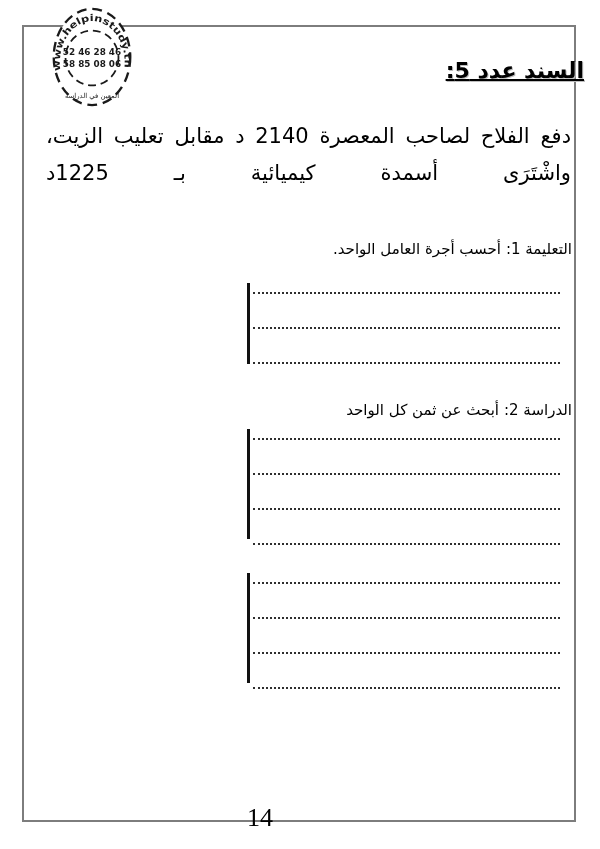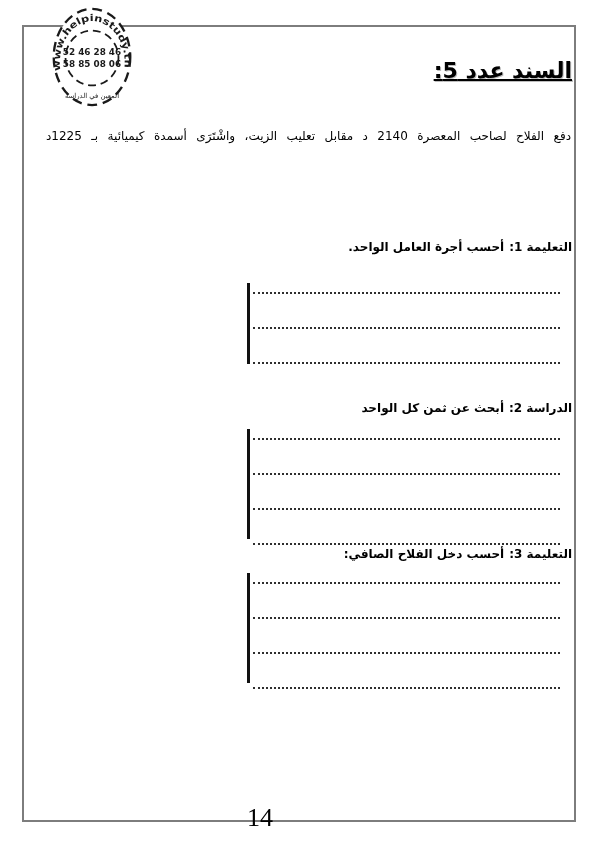--- a/index.html
+++ b/index.html
@@ -28,48 +28,48 @@
     left: 50px;
     top: 6px;
     width: 84px;
     height: 102px;
   }
   .stamp text { font-family: "DejaVu Sans", sans-serif; fill: #1a1a1a; }
   
   .doc-title {
     position: absolute;
     top: 58px;
-    right: 28px;
+    right: 16px;
     margin: 0;
     direction: rtl;
     font-size: 22px;
     font-weight: bold;
     text-decoration: underline;
     text-decoration-thickness: 2px;
     text-shadow: 1px 1px 0 #bdbdbd;
   }
   
   .problem {
     position: absolute;
     top: 118px;
     left: 46px;
     right: 29px;
     direction: rtl;
-    font-size: 12px;
+    font-size: 21px;
     line-height: 37px;
     text-align: right;
   }
   .pline.just { text-align: justify; text-align-last: justify; }
   
   .task-heading {
     position: absolute;
     right: 28px;
     direction: rtl;
-    font-size: 12px;
-    font-weight: bold;
+    font-size: 15px;
+    font-weight: normal;
     white-space: nowrap;
   }
   .task-label { margin-left: 5px; }
   #task1-heading { top: 240px; }
   #task2-heading { top: 401px; }
   #task3-heading { top: 547px; }
   
   .answer-bar {
     position: absolute;
     left: 247px;
@@ -144,23 +144,20 @@
     <span class="task-label">الدراسة 2:</span><span>أبحث عن ثمن كل الواحد</span>
   </div>
   <div class="answer-bar" id="task2-bar"></div>
   <div class="answer-lines" id="task2-lines">
       <div class="dotted-line"></div>
       <div class="dotted-line"></div>
       <div class="dotted-line"></div>
       <div class="dotted-line"></div>
     </div>
 
-  <div class="task-heading" id="task3-heading">
-    <span class="task-label">التعليمة 3:</span><span>أحسب دخل الفلاح الصافي:</span>
-  </div>
   <div class="answer-bar" id="task3-bar"></div>
   <div class="answer-lines" id="task3-lines">
       <div class="dotted-line"></div>
       <div class="dotted-line"></div>
       <div class="dotted-line"></div>
       <div class="dotted-line"></div>
     </div>
 
   <div class="page-number">14</div>
 

